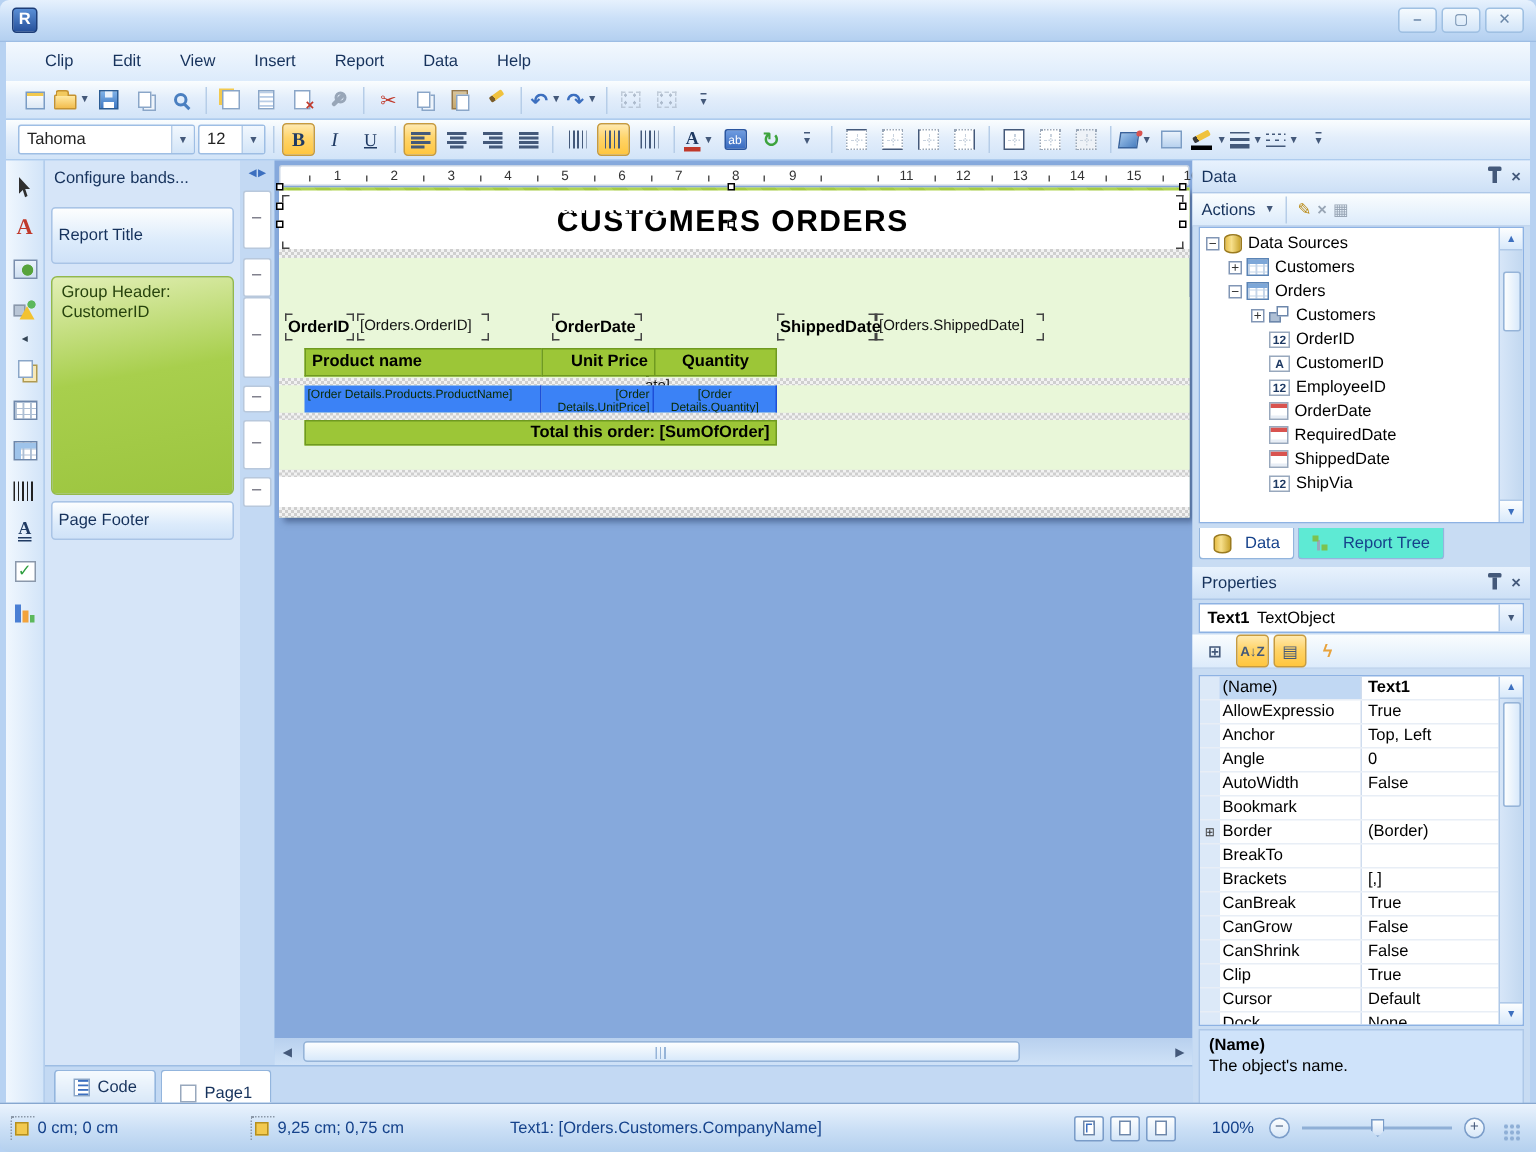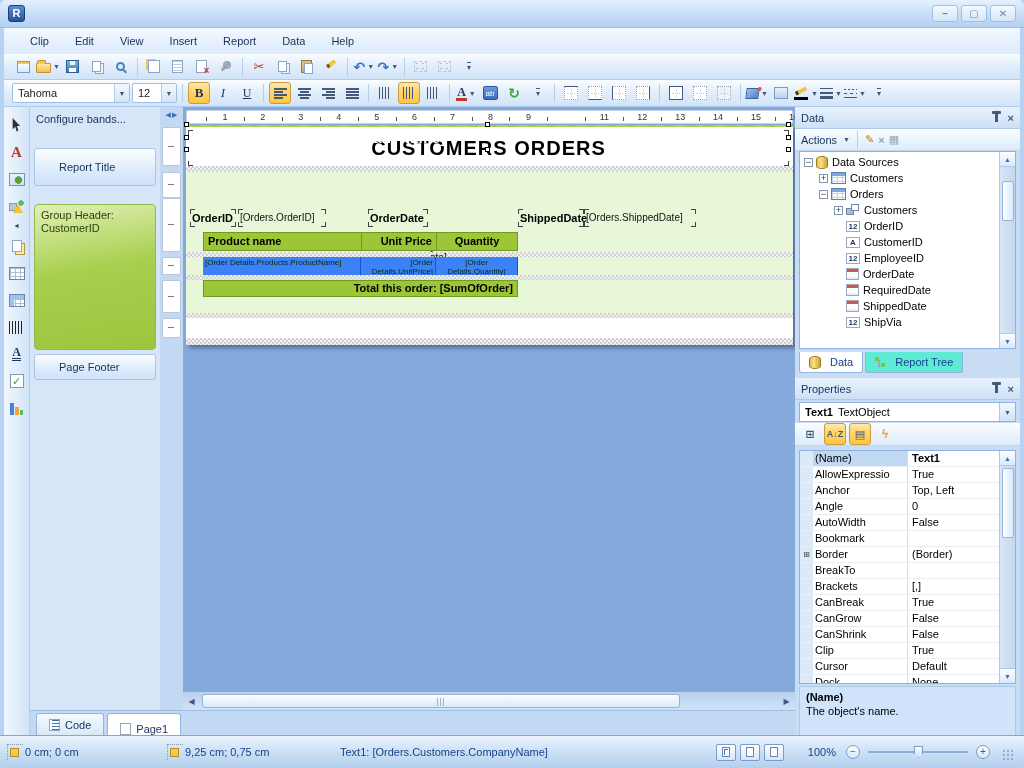--- a/index.html
+++ b/index.html
@@ -122,22 +122,22 @@
   .o-barcode { width:15px; height:13px; background:repeating-linear-gradient(90deg,#222 0 1px,transparent 1px 3px); }
   .o-rich { color:#1f3a63; font-weight:bold; font-size:12px; font-family:"Liberation Serif",serif; border-bottom:3px double #1f3a63; line-height:11px; }
   .o-check { width:14px; height:14px; border:1px solid #8a98ab; background:#fff; color:#2e9e3e; font-size:11px; line-height:12px; text-align:center; font-weight:bold; }
   .o-chart { width:15px; height:13px; background-repeat:no-repeat;
     background-image:linear-gradient(#4a7fd4,#4a7fd4),linear-gradient(#f2a33c,#f2a33c),linear-gradient(#5cb85c,#5cb85c);
     background-size:4px 12px,4px 8px,3px 5px; background-position:1px 100%,6px 100%,11px 100%; }
 
   
   #bandpanel { position:absolute; left:30px; top:107px; width:130px; height:603px; background:#d6e5f8; }
   #bandpanel-header { height:23px; display:flex; align-items:center; padding-left:6px; color:#16325c; }
-  .bandblue { margin:18px 4px; height:38px; border:1px solid #a9c4e6; border-radius:3px;
-    background:linear-gradient(#fdfefe,#dcebfb 60%,#cfe2f8); display:flex; align-items:center; padding-left:24px; color:#16325c; }
+  .bandblue { margin:8px 4px; height:38px; border:1px solid #a9c4e6; border-radius:3px;
+    background:linear-gradient(#fdfefe,#dcebfb 60%,#cfe2f8); display:flex; align-items:center; padding-left:4px; color:#16325c; }
   #band-group { margin:6px 4px 2px 4px; height:146px; border:1px solid #94b94a; border-radius:4px;
     background:linear-gradient(170deg,#e2efb6,#a8cf4d 45%,#9cc53f); padding:4px 0 0 6px; color:#27430d; }
   #band-group .blabel { line-height:13px; }
   #band-orders { margin:7px 0 0 6px; height:113px; border:1px solid #e08214; border-radius:4px 0 0 4px;
     background:linear-gradient(170deg,#fdd79e,#f9a344 40%,#f78c1b); padding:18px 0 0 8px; color:#5a3000; }
   #band-details { margin:14px 0 0 12px; height:60px; border:1px solid #e08214; border-right:none; border-radius:4px 0 0 4px;
     background:linear-gradient(#fdcd8a,#f89e38); padding:6px 0 0 8px; }
   #band-details .divider { margin:6px 0 8px -8px; border-top:1px solid #f9b967; }
 
   

